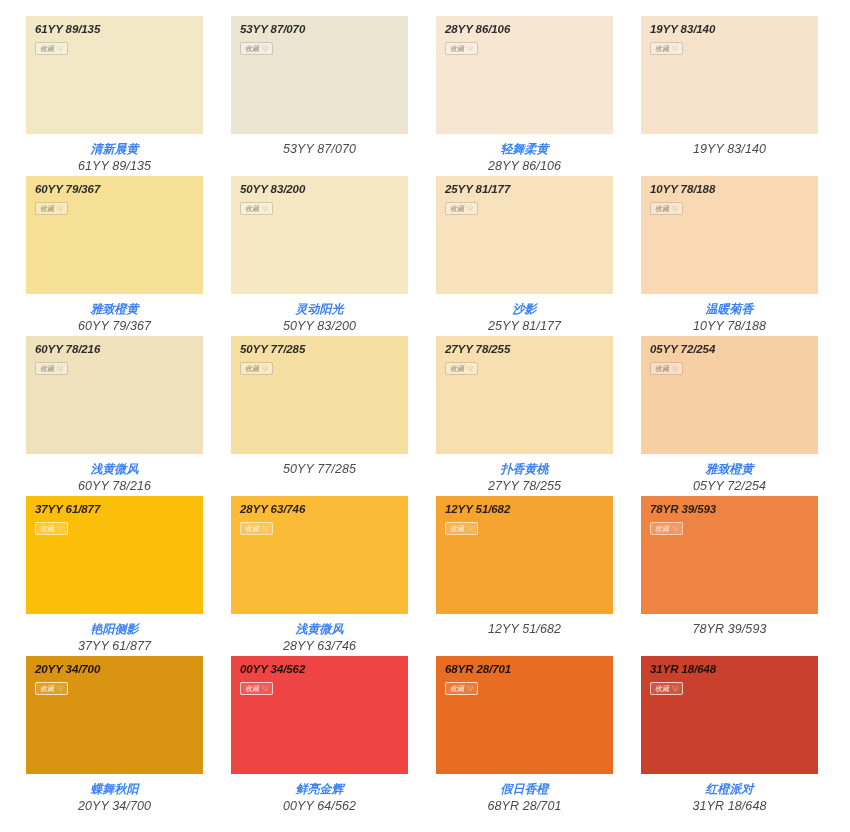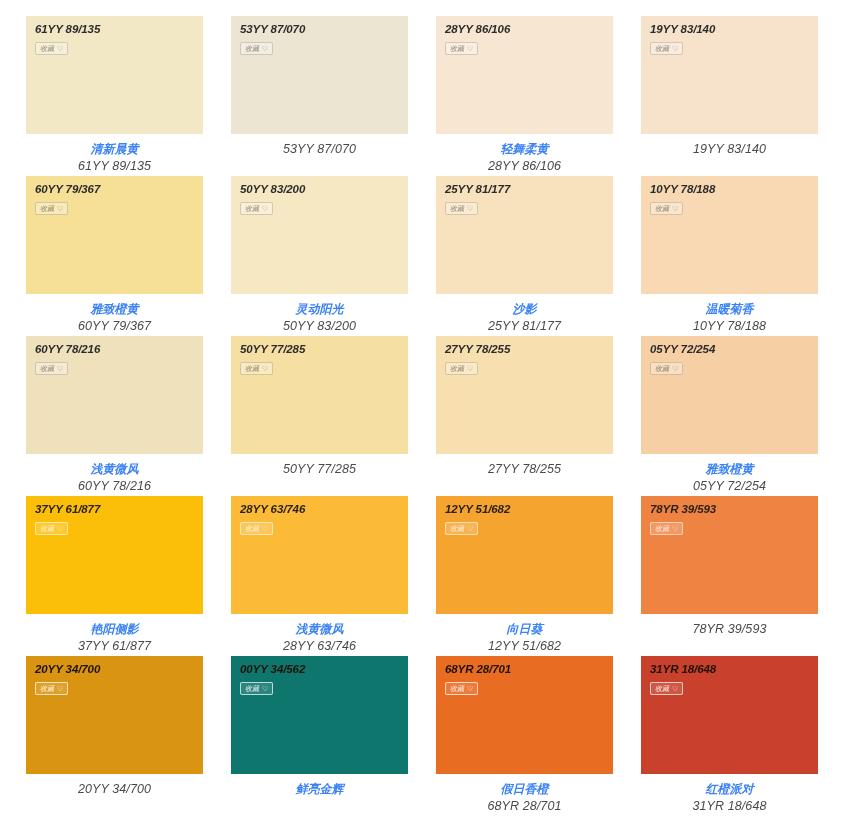--- a/index.html
+++ b/index.html
@@ -218,20 +218,21 @@
       <div class="swatch-caption">
         <div class="caption-code">50YY 77/285</div>
       </div>
     </div>
     <div class="swatch-card">
       <div class="swatch-chip" style="background-color: rgb(248, 223, 175);"><span class="chip-code">27YY 78/255</span><div class="fav-badge">
           <span class="fav-badge-label">收藏</span>
           <span class="fav-badge-heart">♡</span>
         </div></div>
       <div class="swatch-caption">
+        <div class="caption-name">扑香黄桃</div>
         <div class="caption-code">27YY 78/255</div>
       </div>
     </div>
     <div class="swatch-card">
       <div class="swatch-chip" style="background-color: rgb(247, 207, 164);"><span class="chip-code">05YY 72/254</span><div class="fav-badge">
           <span class="fav-badge-label">收藏</span>
           <span class="fav-badge-heart">♡</span>
         </div></div>
       <div class="swatch-caption">
         <div class="caption-name">雅致橙黄</div>
@@ -257,49 +258,50 @@
         <div class="caption-name">浅黄微风</div>
         <div class="caption-code">28YY 63/746</div>
       </div>
     </div>
     <div class="swatch-card">
       <div class="swatch-chip dark" style="background-color: rgb(245, 164, 48);"><span class="chip-code">12YY 51/682</span><div class="fav-badge">
           <span class="fav-badge-label">收藏</span>
           <span class="fav-badge-heart">♡</span>
         </div></div>
       <div class="swatch-caption">
-        <div class="caption-name">向日葵</div>
         <div class="caption-code">12YY 51/682</div>
       </div>
     </div>
     <div class="swatch-card">
       <div class="swatch-chip dark" style="background-color: rgb(239, 131, 66);"><span class="chip-code">78YR 39/593</span><div class="fav-badge">
           <span class="fav-badge-label">收藏</span>
           <span class="fav-badge-heart">♡</span>
         </div></div>
       <div class="swatch-caption">
         <div class="caption-code">78YR 39/593</div>
       </div>
     </div>
     <div class="swatch-card">
       <div class="swatch-chip deep" style="background-color: rgb(217, 148, 18);"><span class="chip-code">20YY 34/700</span><div class="fav-badge">
           <span class="fav-badge-label">收藏</span>
           <span class="fav-badge-heart">♡</span>
         </div></div>
       <div class="swatch-caption">
+        <div class="caption-name">蝶舞秋阳</div>
         <div class="caption-code">20YY 34/700</div>
       </div>
     </div>
     <div class="swatch-card">
-      <div class="swatch-chip deep" style="background-color: #0f766e;"><span class="chip-code">00YY 34/562</span><div class="fav-badge">
+      <div class="swatch-chip deep" style="background-color: #ef4444;"><span class="chip-code">00YY 34/562</span><div class="fav-badge">
           <span class="fav-badge-label">收藏</span>
           <span class="fav-badge-heart">♡</span>
         </div></div>
       <div class="swatch-caption">
         <div class="caption-name">鲜亮金辉</div>
+        <div class="caption-code">00YY 64/562</div>
       </div>
     </div>
     <div class="swatch-card">
       <div class="swatch-chip deep" style="background-color: rgb(232, 108, 34);"><span class="chip-code">68YR 28/701</span><div class="fav-badge">
           <span class="fav-badge-label">收藏</span>
           <span class="fav-badge-heart">♡</span>
         </div></div>
       <div class="swatch-caption">
         <div class="caption-name">假日香橙</div>
         <div class="caption-code">68YR 28/701</div>

